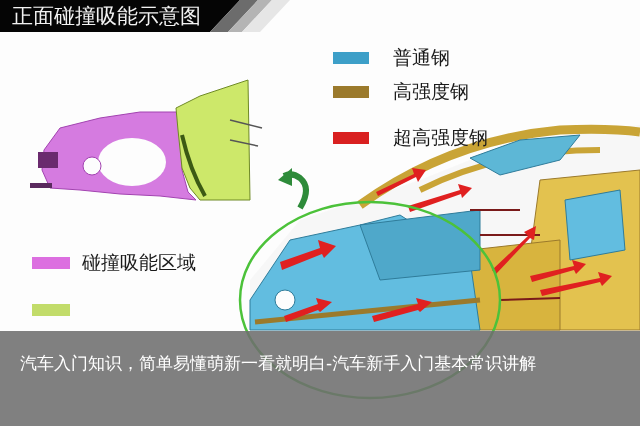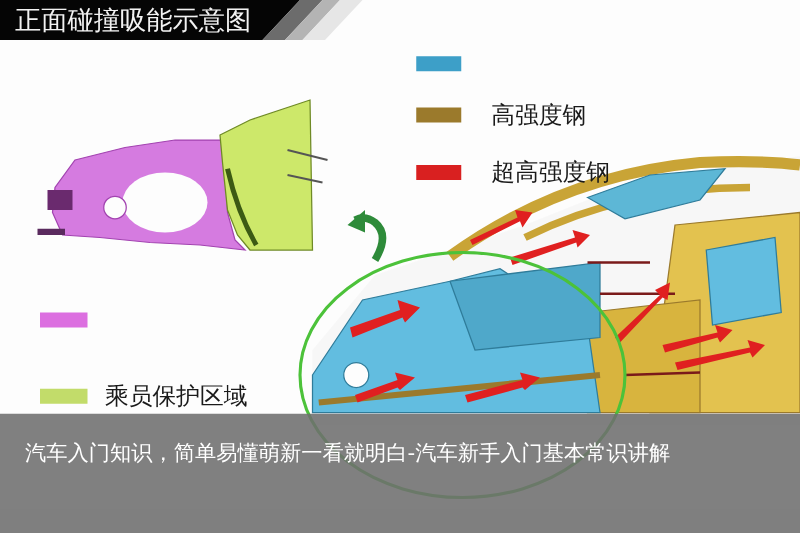--- a/index.html
+++ b/index.html
@@ -73,33 +73,34 @@
     <polygon points="492,270 528,236 524,232 536,226 534,240 530,238 496,274"></polygon>
     <polygon points="530,276 574,266 572,260 586,264 576,274 574,270 532,282"></polygon>
     <polygon points="540,290 600,278 598,272 612,276 602,286 600,282 542,296"></polygon>
   </g>
 
   <ellipse cx="370" cy="300" rx="130" ry="98" fill="none" stroke="#4cc23a" stroke-width="2.5"></ellipse>
 </svg>
 
 <div class="legend-item" style="left:333px; top:45px;">
   <span class="swatch" style="width:36px;height:12px;background:#3d9fc8;margin-right:24px;"></span>
+  <span class="legend-label">普通钢</span>
 </div>
 <div class="legend-item" style="left:333px; top:79px;justify-content:center;">
   <span class="swatch" style="width:36px;height:12px;background:#9b7a2c;margin-right:24px;"></span>
   <span class="legend-label">高强度钢</span>
 </div>
 <div class="legend-item" style="left:333px; top:113px;margin-top:12px;">
   <span class="swatch" style="width:36px;height:12px;background:#d92020;margin-right:24px;"></span>
   <span class="legend-label">超高强度钢</span>
 </div>
 
 <div class="legend-item" style="left:32px; top:250px;">
   <span class="swatch" style="width:38px;height:12px;background:#dc6fe0;margin-right:12px;"></span>
+  <span class="legend-label">碰撞吸能区域</span>
 </div>
 <div class="legend-item" style="left:32px; top:304px;">
   <span class="swatch" style="width:38px;height:12px;background:#c2dc6a;margin-right:14px;"></span>
-  <span class="legend-label">乘员保护区域</span>
 </div>
 
 <div class="caption">
   <div class="caption-text">汽车入门知识，简单易懂萌新一看就明白-汽车新手入门基本常识讲解</div>
 </div>
 
 </body></html>

